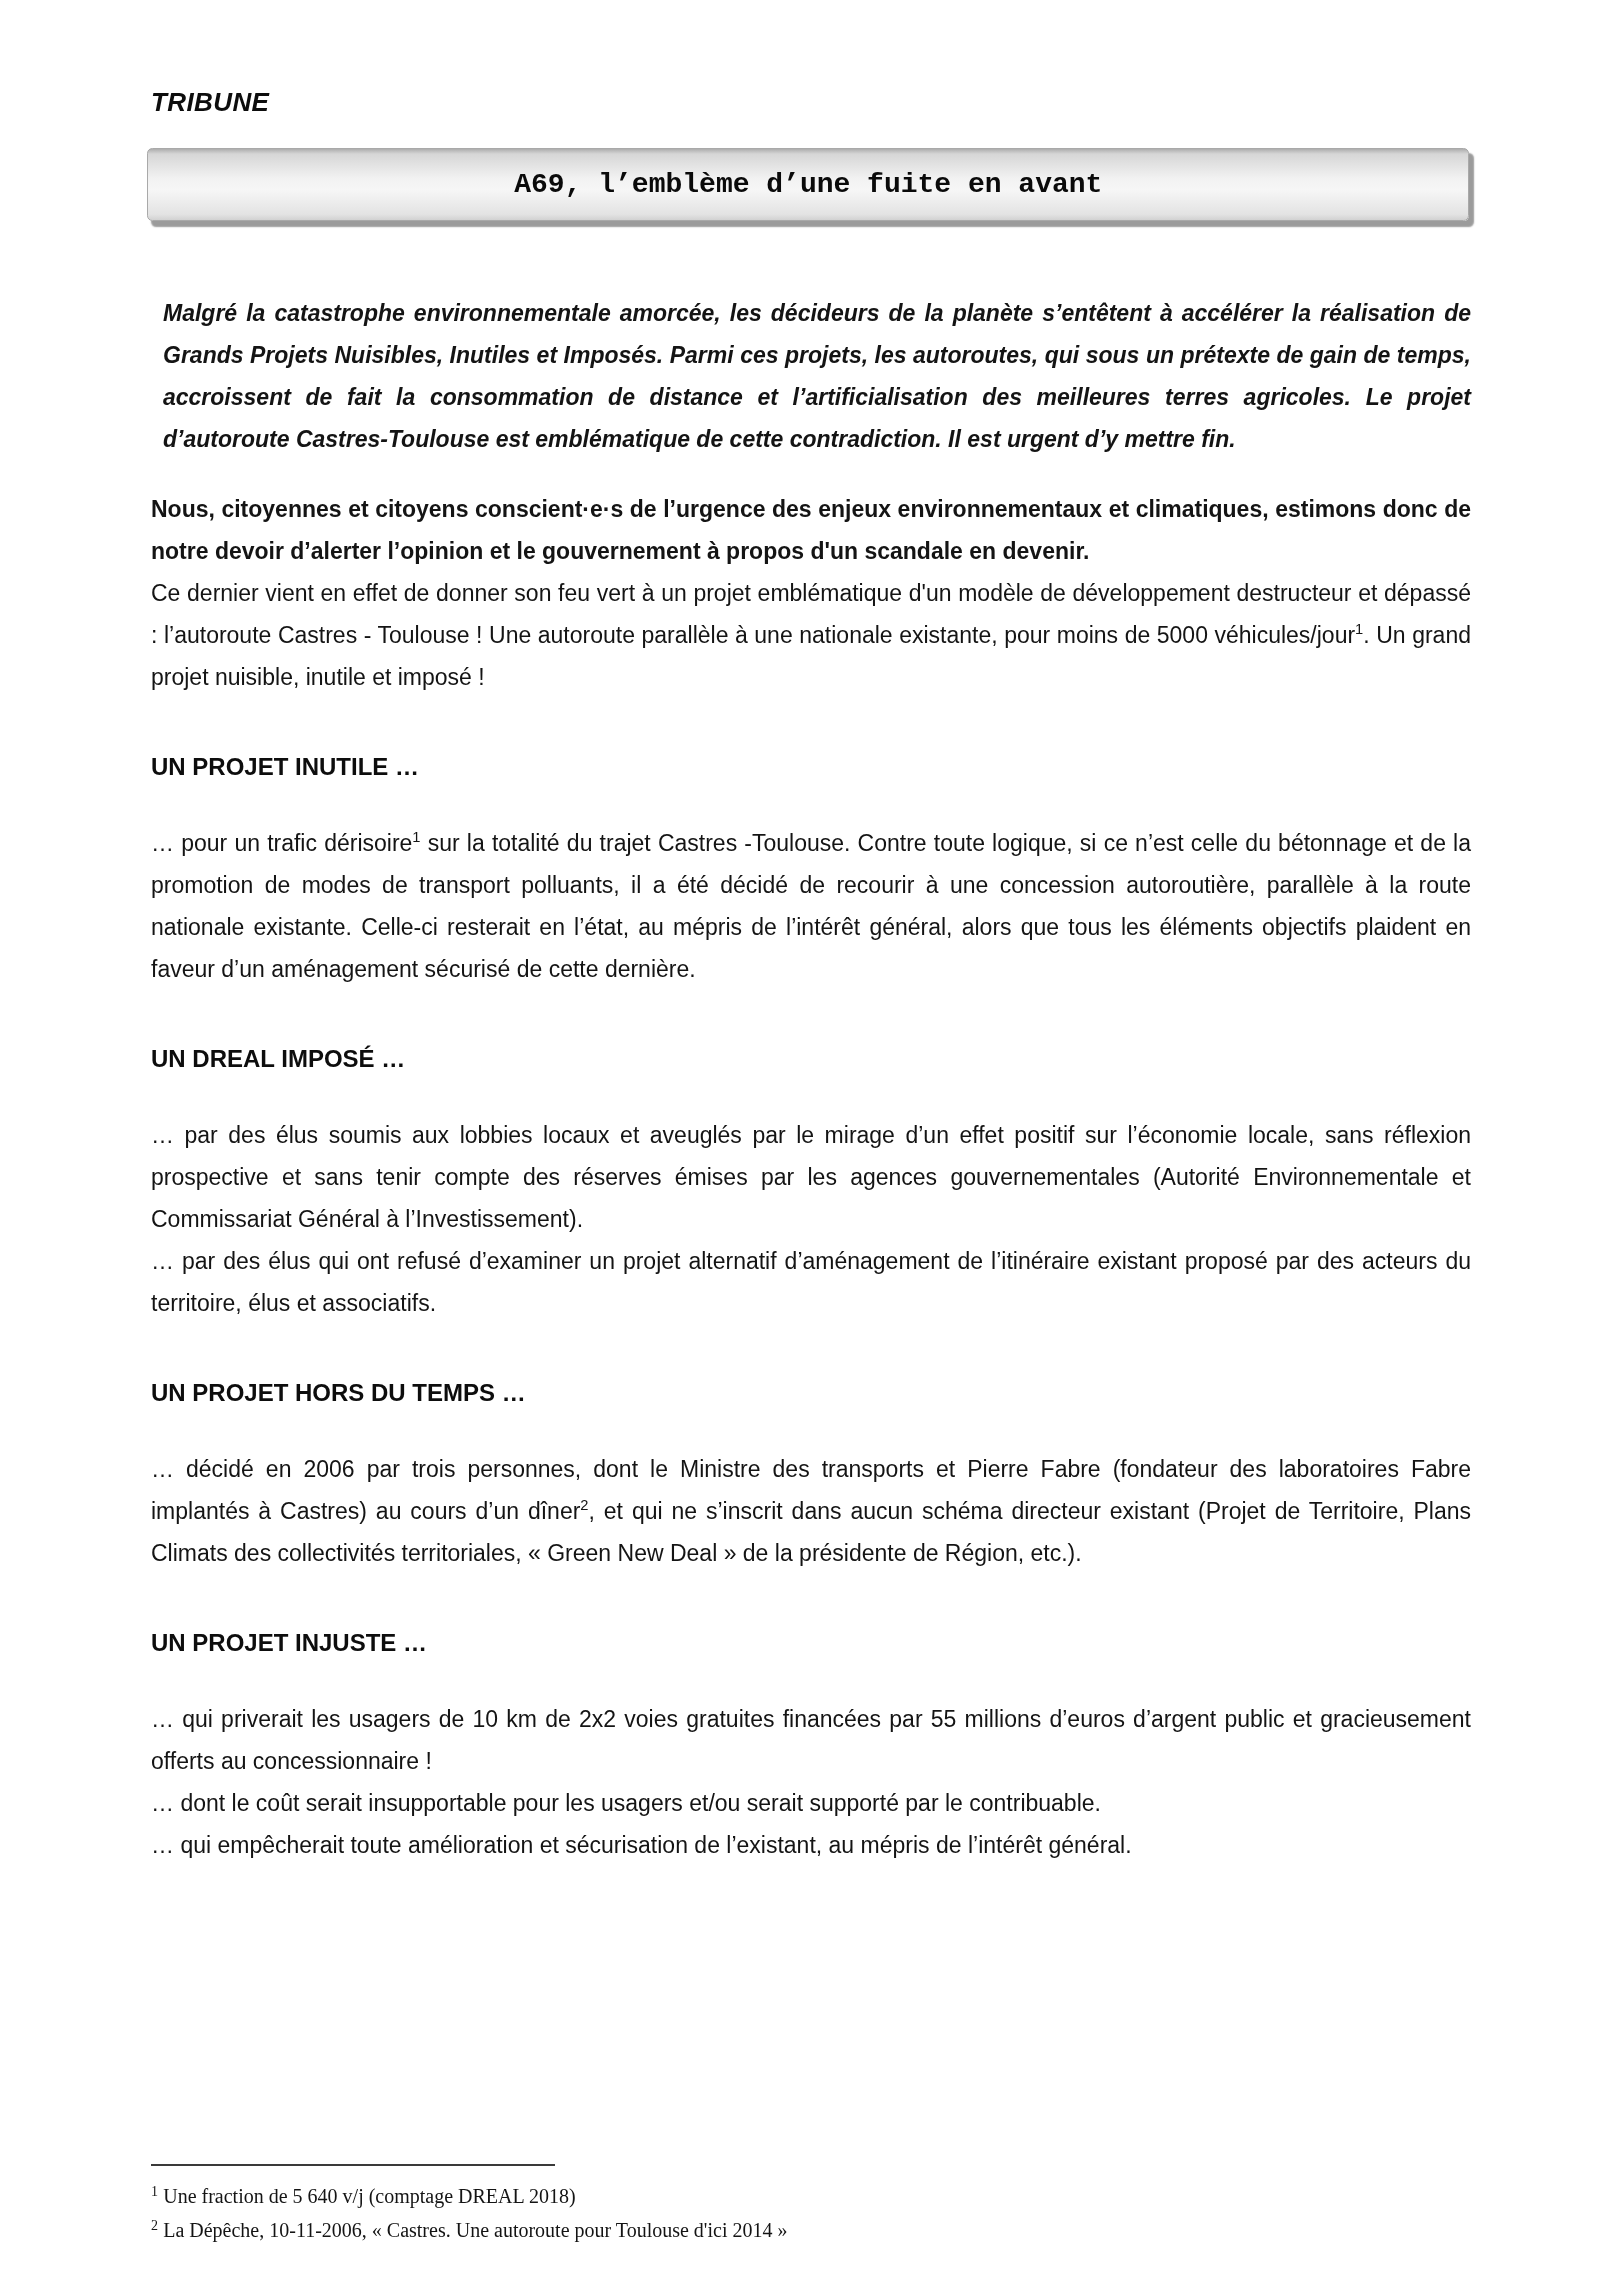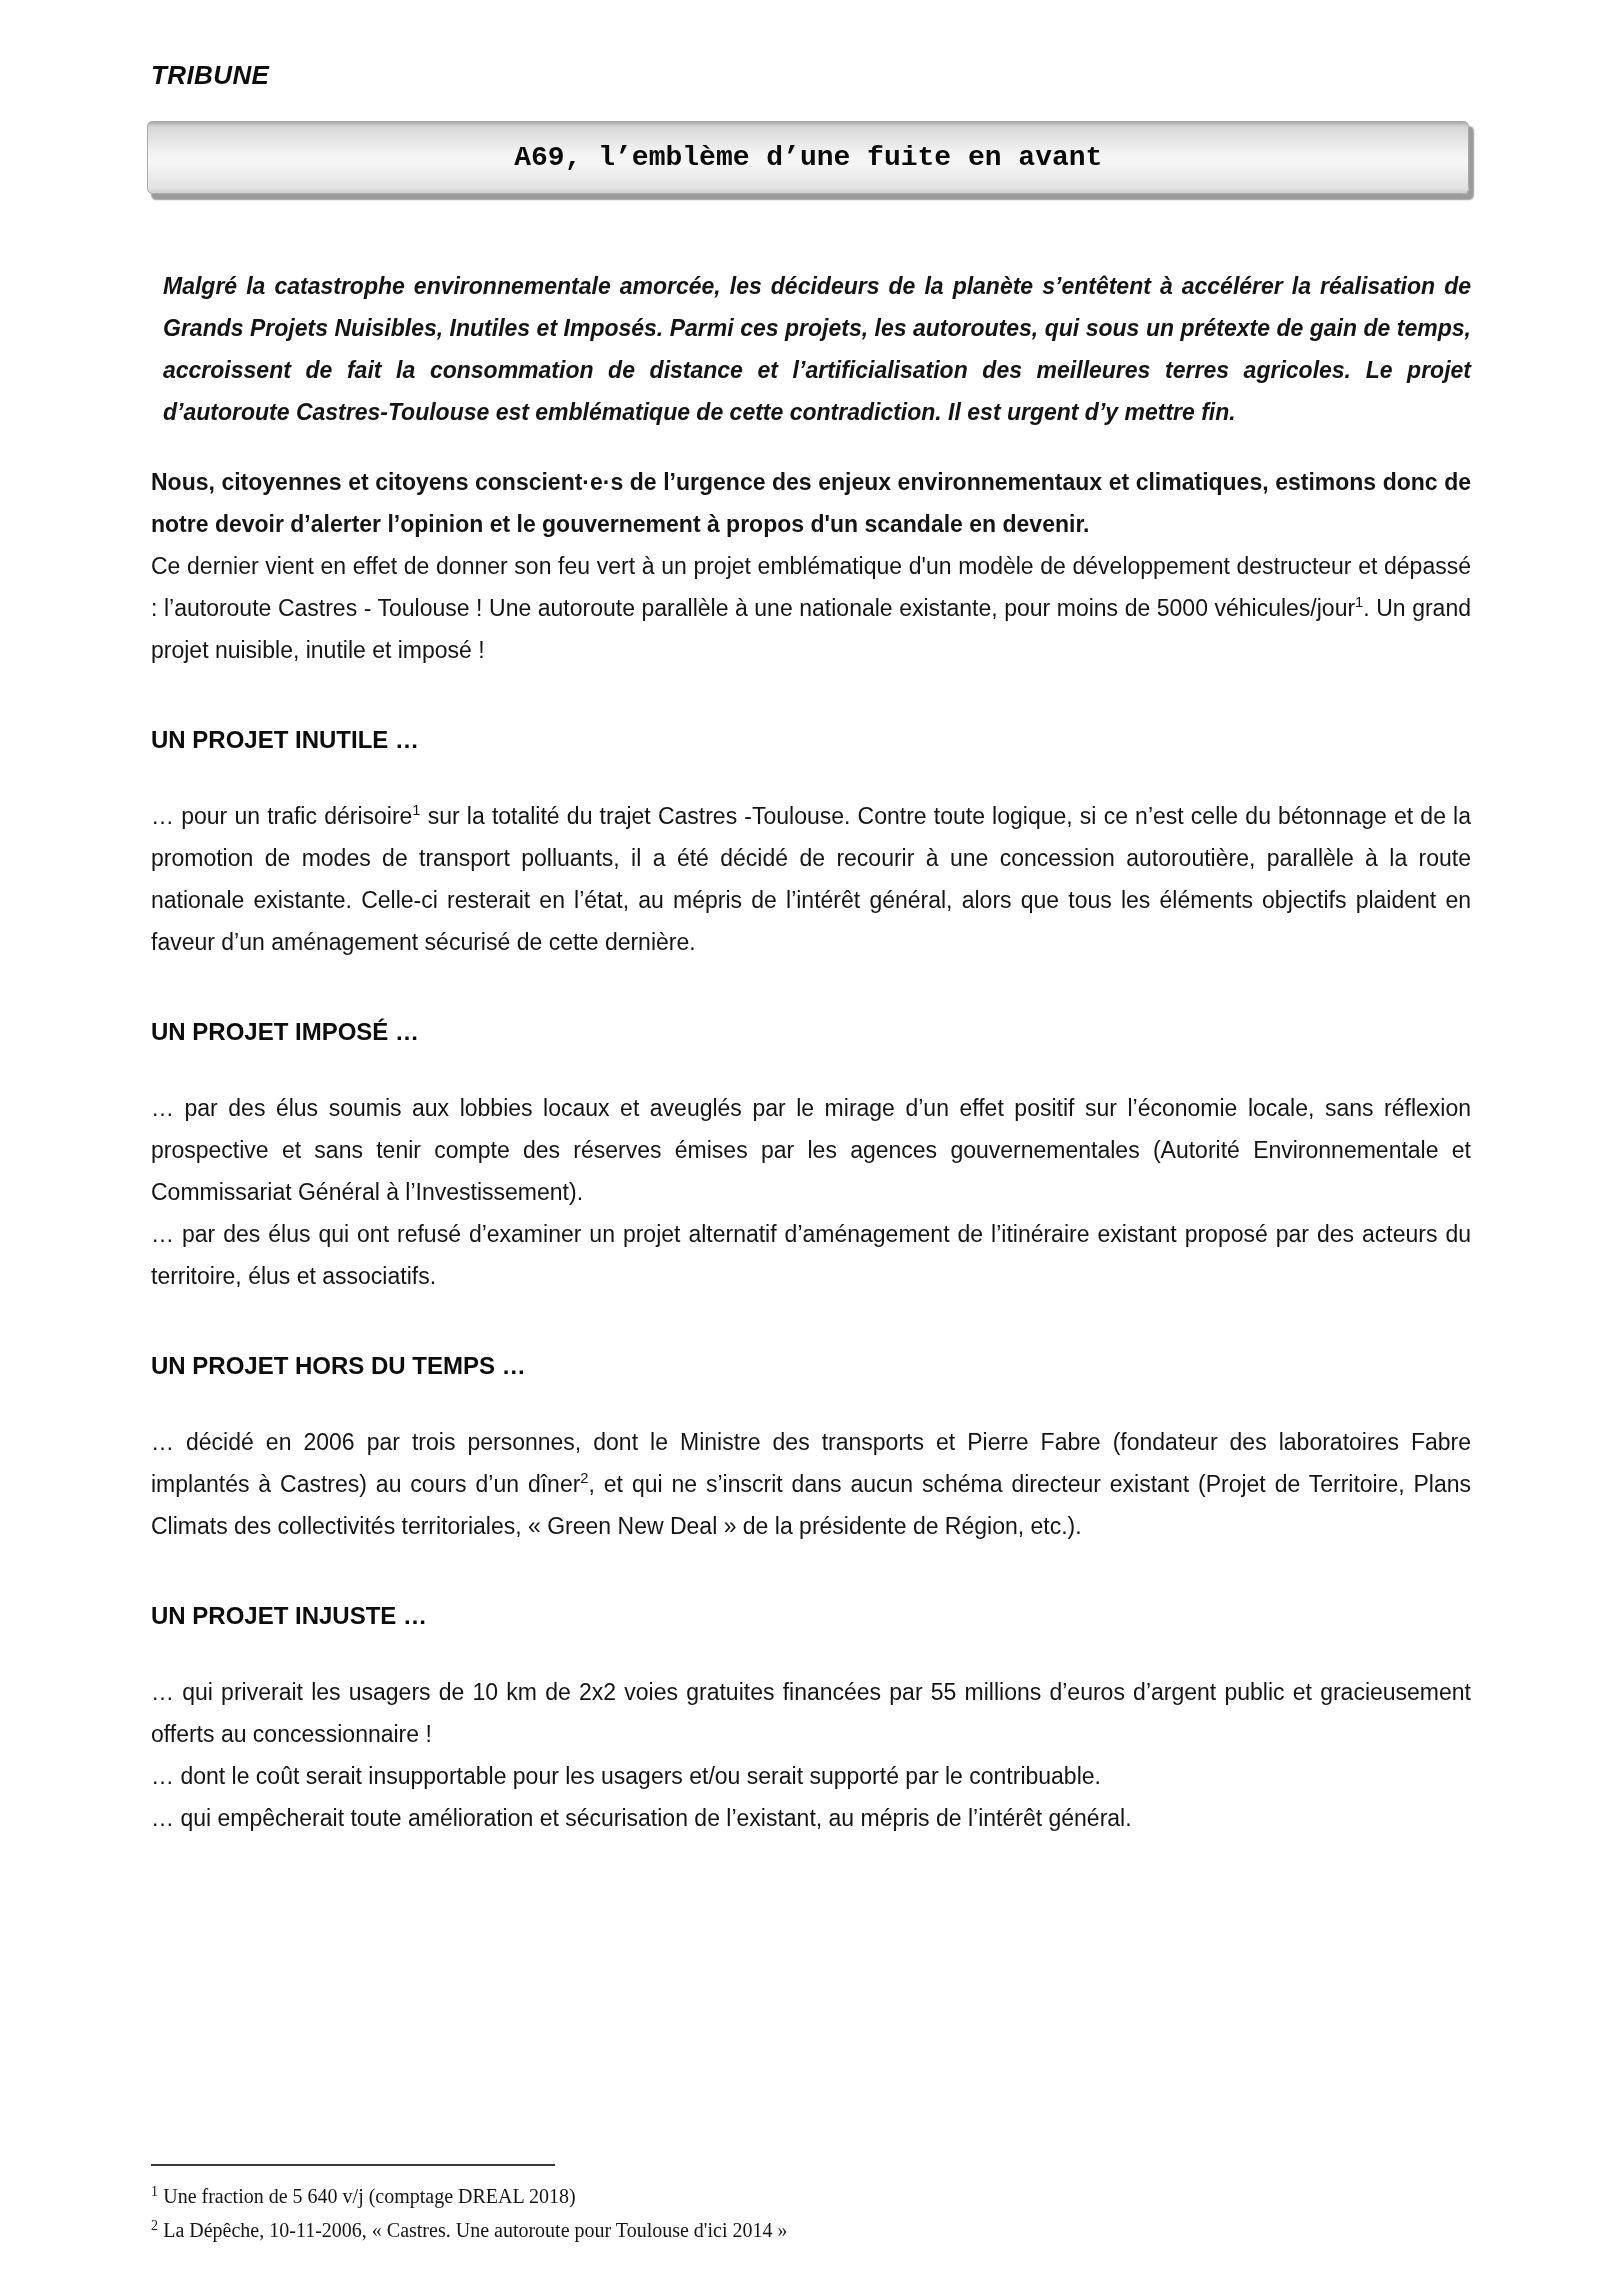--- a/index.html
+++ b/index.html
@@ -9,21 +9,21 @@
   }
   .page {
     position: relative;
     width: 1622px;
     height: 2295px;
     background: #ffffff;
     overflow: hidden;
     font-family: "Liberation Sans", sans-serif;
     color: #141414;
     box-sizing: border-box;
-    padding: 60px 151px 0 151px;
+    padding: 87px 151px 0 151px;
   }
   .kicker {
     font-size: 26px;
     font-weight: bold;
     font-style: italic;
     letter-spacing: 0.4px;
     color: #0d0d0d;
   }
   .banner {
     margin-top: 29.5px;
@@ -112,21 +112,21 @@
   <p class="body-p first-body">
     <span>Nous, citoyennes et citoyens conscient·e·s de l’urgence des enjeux environnementaux et climatiques, estimons donc de notre devoir d’alerter l’opinion et le gouvernement à propos d'un scandale en devenir.</span>
   </p>
 
   <p class="body-p"><span>Ce dernier vient en effet de donner son feu vert à un projet emblématique d'un modèle de développement destructeur et dépassé : l’autoroute Castres - Toulouse ! Une autoroute parallèle à une nationale existante, pour moins de 5000 véhicules/jour</span><sup class="fnref">1</sup><span>. Un grand projet nuisible, inutile et imposé !</span></p>
 
   <h2 class="section-head">UN PROJET INUTILE …</h2>
 
   <p class="body-p"><span>… pour un trafic dérisoire</span><sup class="fnref">1</sup><span> sur la totalité du trajet Castres -Toulouse. Contre toute logique, si ce n’est celle du bétonnage et de la promotion de modes de transport polluants, il a été décidé de recourir à une concession autoroutière, parallèle à la route nationale existante. Celle-ci resterait en l’état, au mépris de l’intérêt général, alors que tous les éléments objectifs plaident en faveur d’un aménagement sécurisé de cette dernière.</span></p>
 
-  <h2 class="section-head">UN PROJET IMPOSÉ …</h2>
+  <h2 class="section-head">UN DREAL IMPOSÉ …</h2>
 
   <p class="body-p">
     <span>… par des élus soumis aux lobbies locaux et aveuglés par le mirage d’un effet positif sur l’économie locale, sans réflexion prospective et sans tenir compte des réserves émises par les agences gouvernementales (Autorité Environnementale et Commissariat Général à l’Investissement).</span>
   </p>
   <p class="body-p">
     <span>… par des élus qui ont refusé d’examiner un projet alternatif d’aménagement de l’itinéraire existant proposé par des acteurs du territoire, élus et associatifs.</span>
   </p>
 
   <h2 class="section-head">UN PROJET HORS DU TEMPS …</h2>
 

